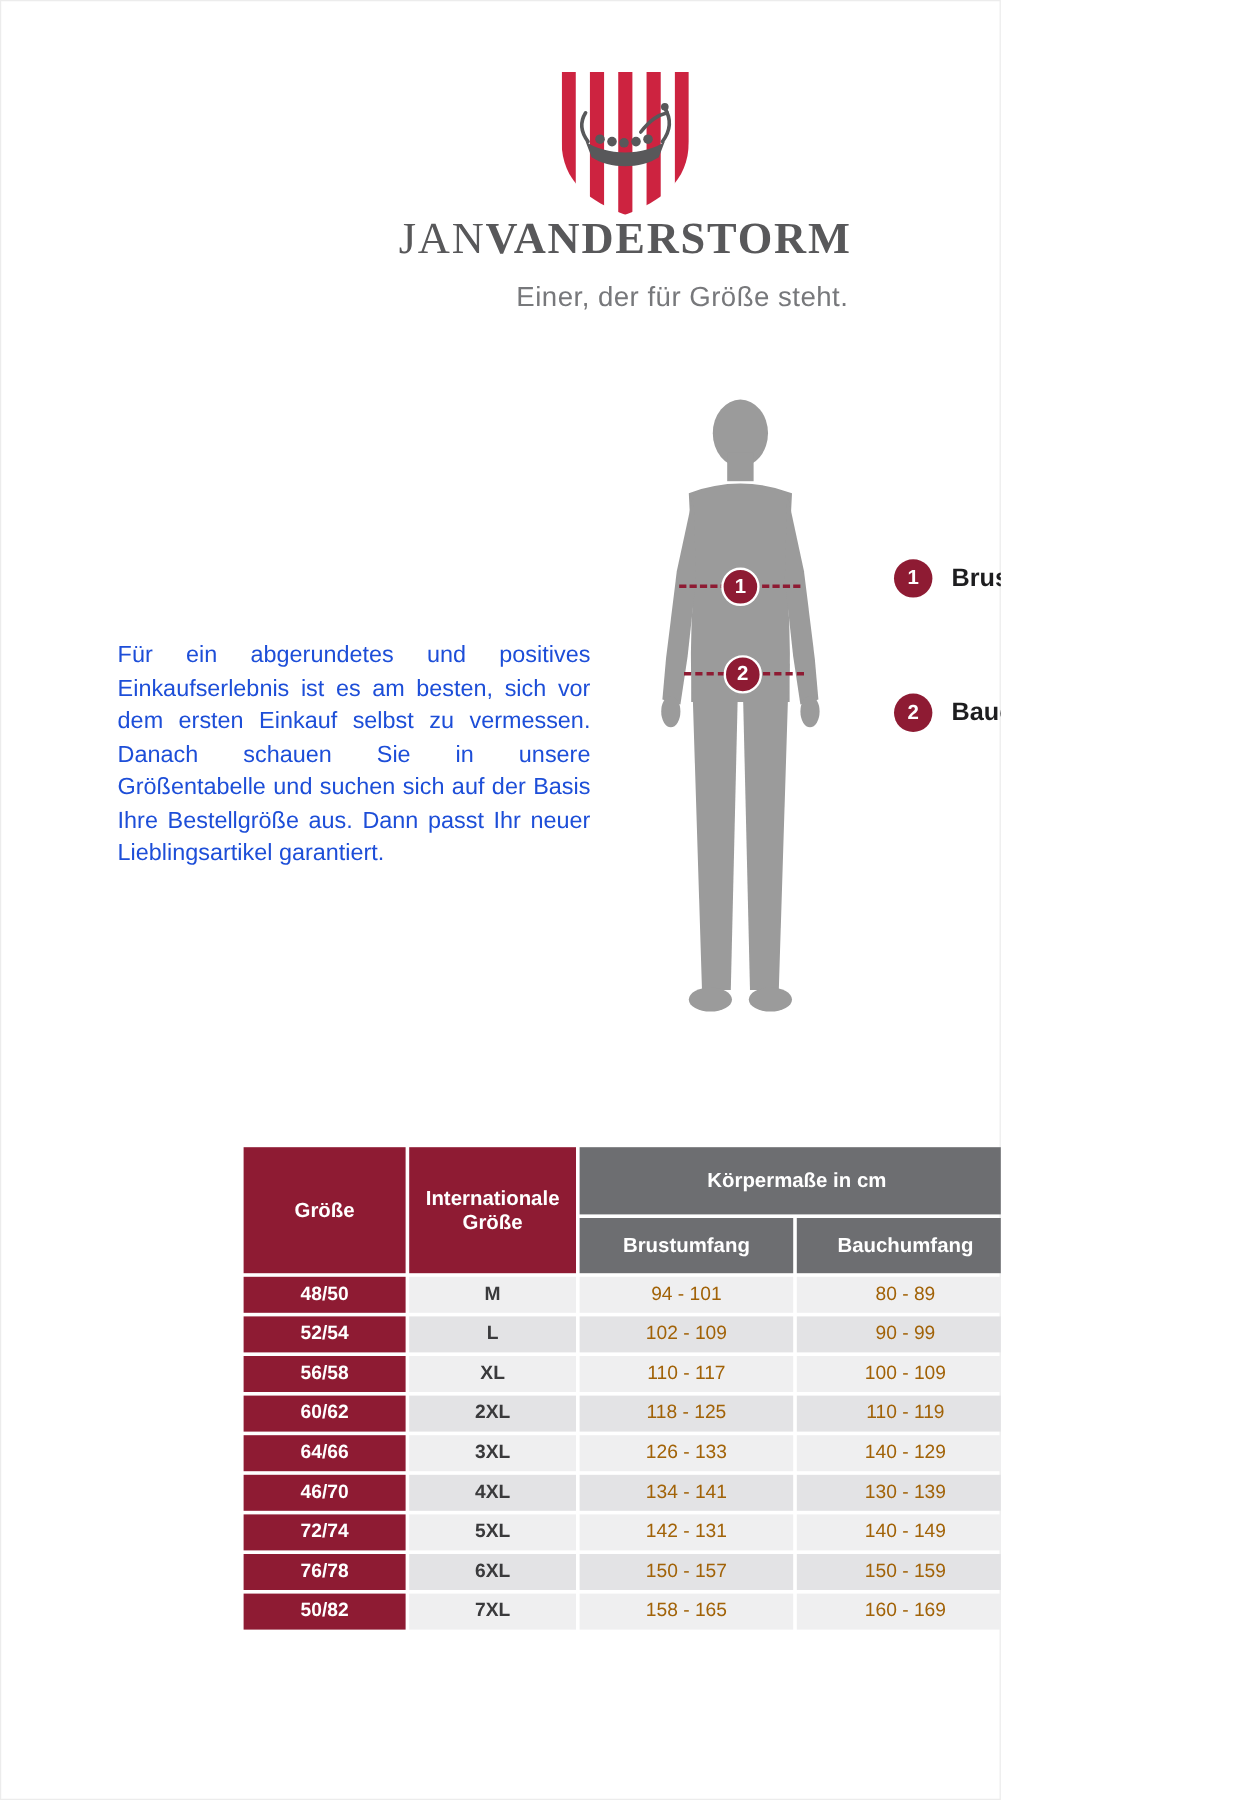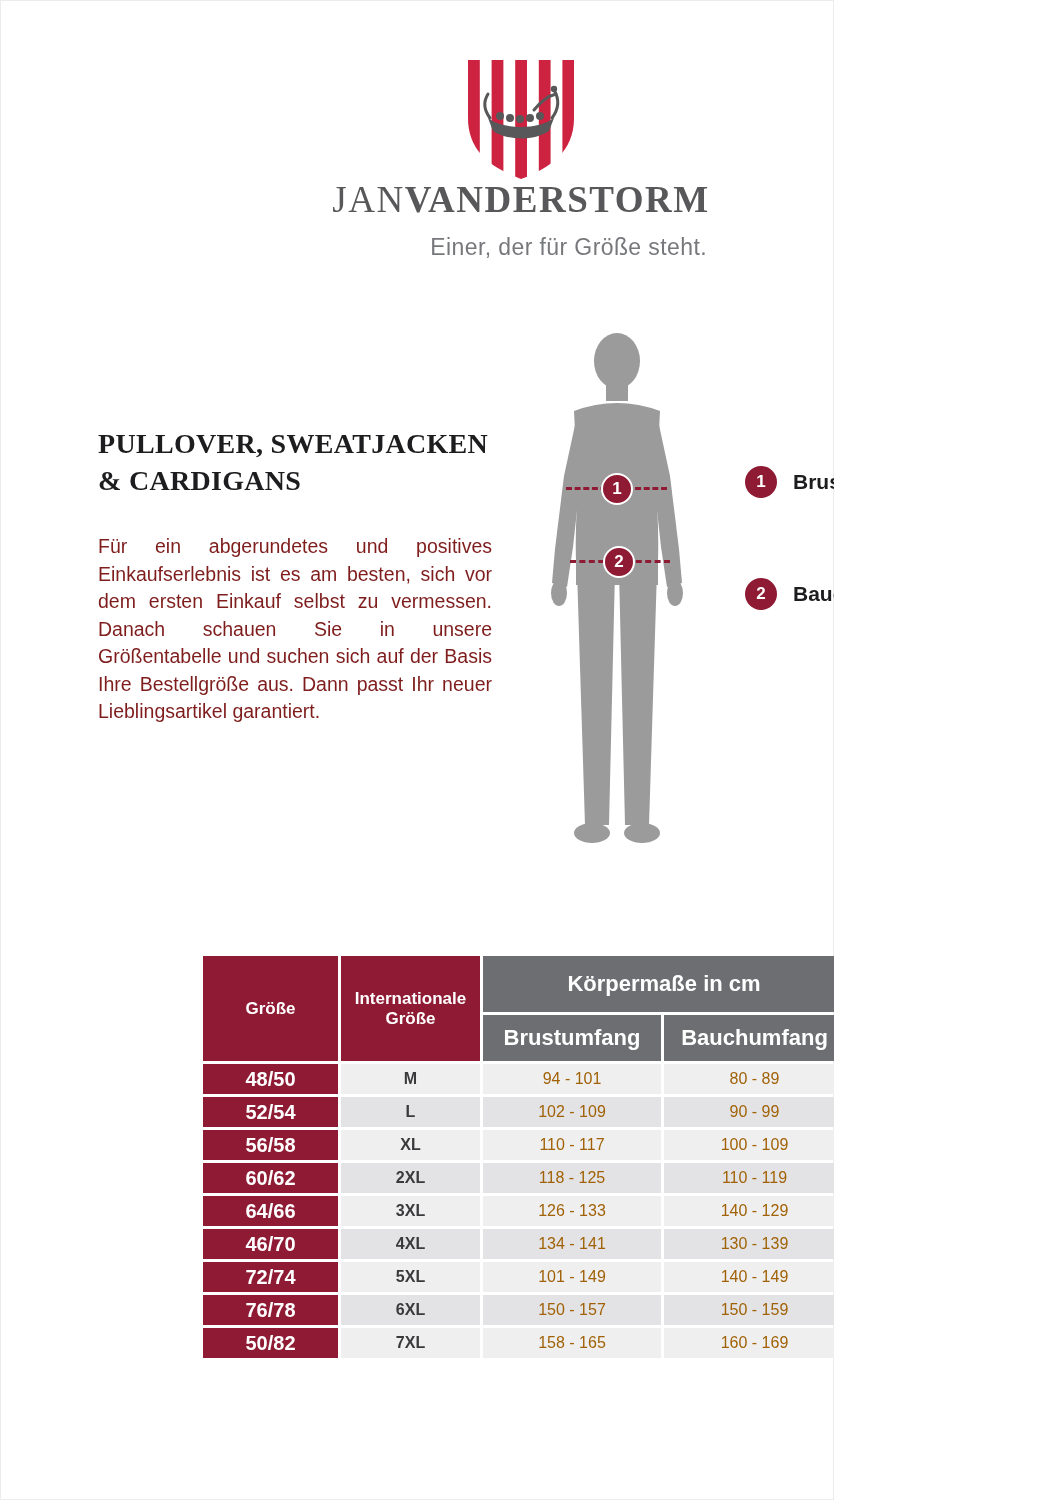--- a/index.html
+++ b/index.html
@@ -34,21 +34,21 @@
   .heading{
     position:absolute;left:98px;top:426px;width:420px;
     font-family:"Liberation Serif",serif;
     font-weight:700;font-size:28px;line-height:1.32;
     color:var(--text-dark,#1d1d1f);
     letter-spacing:.3px;
   }
   .body-text{
     position:absolute;left:98px;top:533px;width:394px;
     font-size:19.5px;line-height:27.5px;
-    color:#7f1d1d;
+    color:#1d4ed8;
     text-align:justify;
   }
 
   
   .figure{position:absolute;left:522px;top:330px;width:190px;height:527px;}
   .figure svg{display:block;width:100%;height:100%;}
   .silh{fill:var(--silhouette-gray,#9b9b9b);}
   .marker-line{
     position:absolute;height:0;
     border-top:3px dashed var(--maroon,#8e1b33);
@@ -86,27 +86,27 @@
   .size-table th,.size-table td{
     text-align:center;vertical-align:middle;
     padding:2px 4px;
   }
   .th-maroon{
     background:var(--maroon,#8e1b33);
     color:#fff;font-weight:700;font-size:17px;
   }
   .th-gray{
     background:var(--header-gray,#6d6e71);
-    color:#fff;font-weight:700;font-size:22px;
+    color:#fff;font-weight:700;font-size:17px;
   }
   .th-gray.top{height:52px;}
   .th-gray.sub{height:42px;}
   .td-maroon{
     background:var(--maroon,#8e1b33);
-    color:#fff;font-weight:700;font-size:20px;height:26px;
+    color:#fff;font-weight:700;font-size:16px;height:26px;
   }
   .td-int{font-weight:700;color:#3a3a3c;font-size:16px;}
   .td-val{color:#a16207;font-size:16px;}
   tr.odd .plain{background:var(--row-light,#efeff0);}
   tr.even .plain{background:var(--row-dark,#e3e3e5);}
 
   
   .stripe{fill:var(--stripe-red,#cd2340);}
   .ship-fill{fill:var(--brand-gray,#58585a);}
   .ship-stroke{stroke:var(--brand-gray,#58585a);stroke-width:3;fill:none;stroke-linecap:round;}
@@ -142,24 +142,20 @@
       <circle class="ship-fill" cx="90" cy="33" r="3.2"></circle>
       <path class="ship-stroke" d="M26,62 C20,54 19,46 24,38"></path>
       <path class="ship-stroke" d="M70,54 C78,44 84,40 92,38"></path>
     </svg>
   </div>
 
   <div class="brand-name"><span class="brand-light">JAN</span><span class="brand-bold">VANDERSTORM</span></div>
 
   <div class="tagline">Einer, der für Größe steht.</div>
 
-  <div class="heading">
-    <span>PULLOVER, SWEATJACKEN</span><br>
-    <span>&amp; CARDIGANS</span>
-  </div>
 
   <div class="body-text">Für ein abgerundetes und positives Einkaufserlebnis ist es am besten, sich vor dem ersten Einkauf selbst zu vermessen. Danach schauen Sie in unsere Größentabelle und suchen sich auf der Basis Ihre Bestellgröße aus. Dann passt Ihr neuer Lieblingsartikel garantiert.</div>
 
   <div class="figure">
     <svg viewBox="0 0 190 525">
       <ellipse class="silh" cx="95" cy="30" rx="23" ry="28"></ellipse>
       <rect class="silh" x="84" y="46" width="22" height="24"></rect>
       <path class="silh" d="M52,80 Q95,64 138,80 L134,160 Q137,196 136,230 L54,230 Q53,196 56,160 Z"></path>
       <path class="silh" d="M56,80 L42,145 L33,218 L30,252 L45,256 L51,216 L58,152 Z"></path>
       <path class="silh" d="M134,80 L148,145 L157,218 L160,252 L145,256 L139,216 L132,152 Z"></path>
@@ -237,21 +233,21 @@
       </tr>
       <tr class="even">
         <td class="td-maroon">46/70</td>
         <td class="plain td-int">4XL</td>
         <td class="plain td-val">134 - 141</td>
         <td class="plain td-val">130 - 139</td>
       </tr>
       <tr class="odd">
         <td class="td-maroon">72/74</td>
         <td class="plain td-int">5XL</td>
-        <td class="plain td-val">101 - 149</td>
+        <td class="plain td-val">142 - 131</td>
         <td class="plain td-val">140 - 149</td>
       </tr>
       <tr class="even">
         <td class="td-maroon">76/78</td>
         <td class="plain td-int">6XL</td>
         <td class="plain td-val">150 - 157</td>
         <td class="plain td-val">150 - 159</td>
       </tr>
       <tr class="odd">
         <td class="td-maroon">50/82</td>

